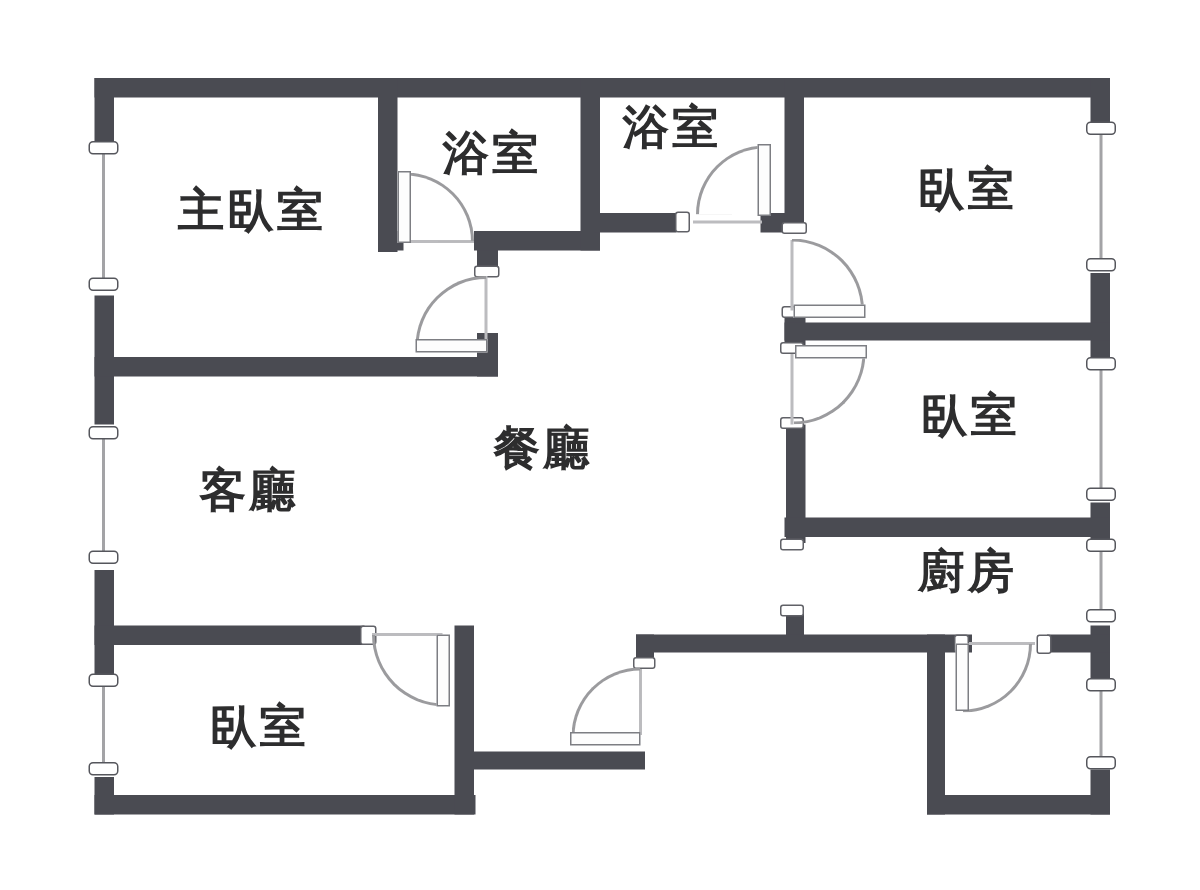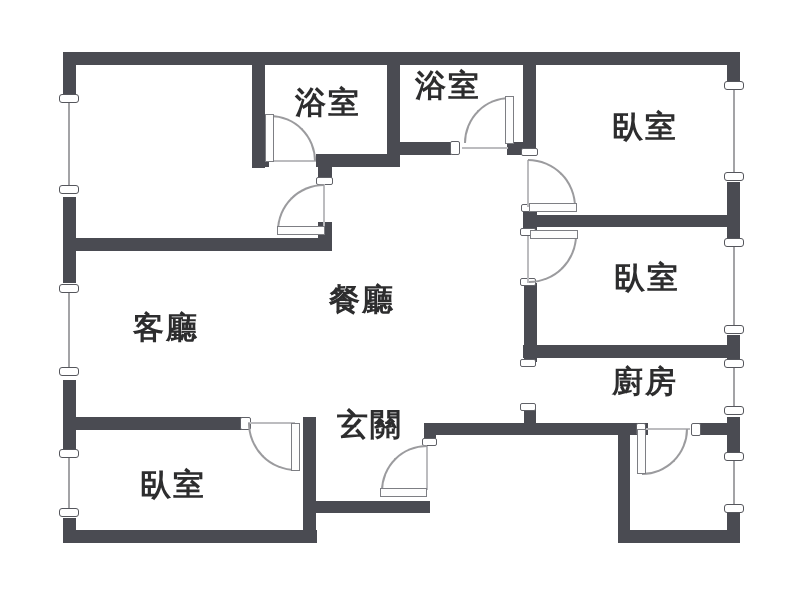--- a/index.html
+++ b/index.html
@@ -118,23 +118,23 @@
 
   <div class="leaf" style="left:265px;top:114px;width:9px;height:48px"></div>
   <div class="leaf" style="left:505px;top:96px;width:9px;height:48px"></div>
   <div class="leaf" style="left:277px;top:226px;width:48px;height:9px"></div>
   <div class="leaf" style="left:529px;top:203px;width:48px;height:9px"></div>
   <div class="leaf" style="left:530px;top:230px;width:48px;height:9px"></div>
   <div class="leaf" style="left:291px;top:423px;width:9px;height:48px"></div>
   <div class="leaf" style="left:380px;top:488px;width:47px;height:9px"></div>
   <div class="leaf" style="left:637px;top:429px;width:9px;height:45px"></div>
 
+  <div class="room-label" style="left:168px;top:140px">主臥室</div>
   <div class="room-label" style="left:328px;top:102px">浴室</div>
   <div class="room-label" style="left:448px;top:85px">浴室</div>
   <div class="room-label" style="left:645px;top:126px">臥室</div>
   <div class="room-label" style="left:647px;top:277px">臥室</div>
   <div class="room-label" style="left:166px;top:327px">客廳</div>
   <div class="room-label" style="left:362px;top:299px">餐廳</div>
   <div class="room-label" style="left:645px;top:381px">廚房</div>
-  <div class="room-label" style="left:370px;top:424px">玄關</div>
   <div class="room-label" style="left:173px;top:484px">臥室</div>
 
 </div>
 
 </body></html>

